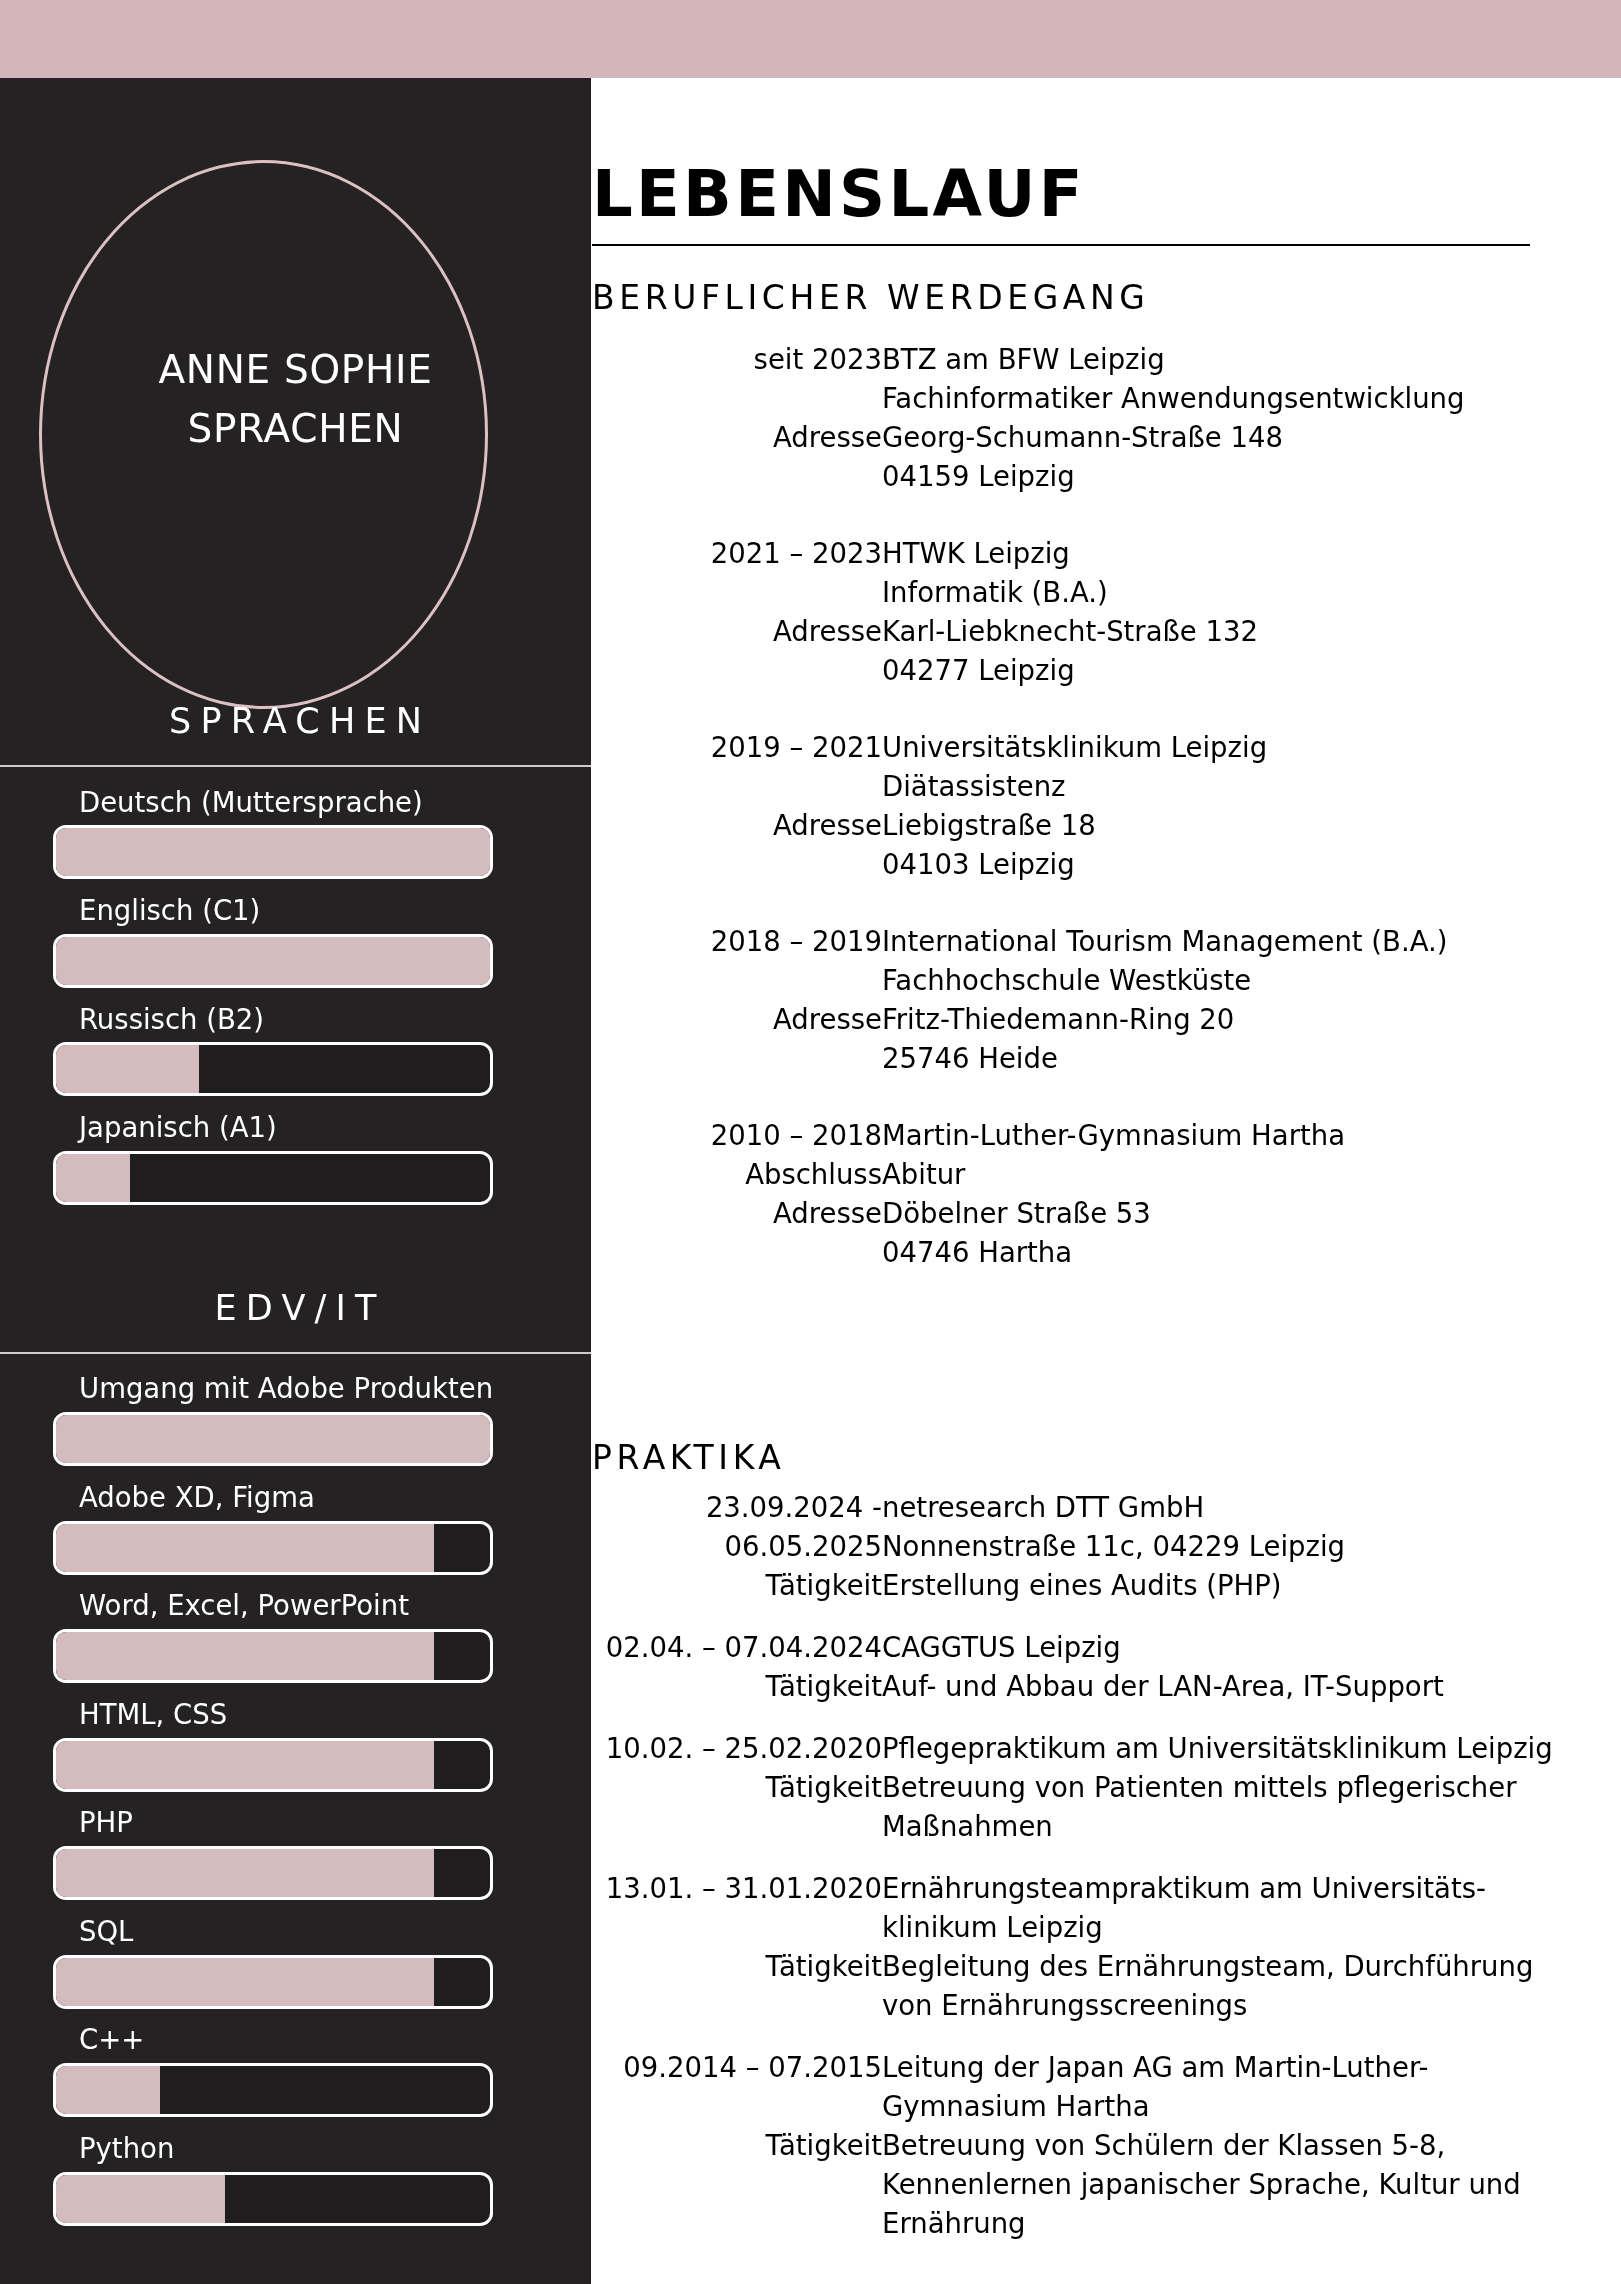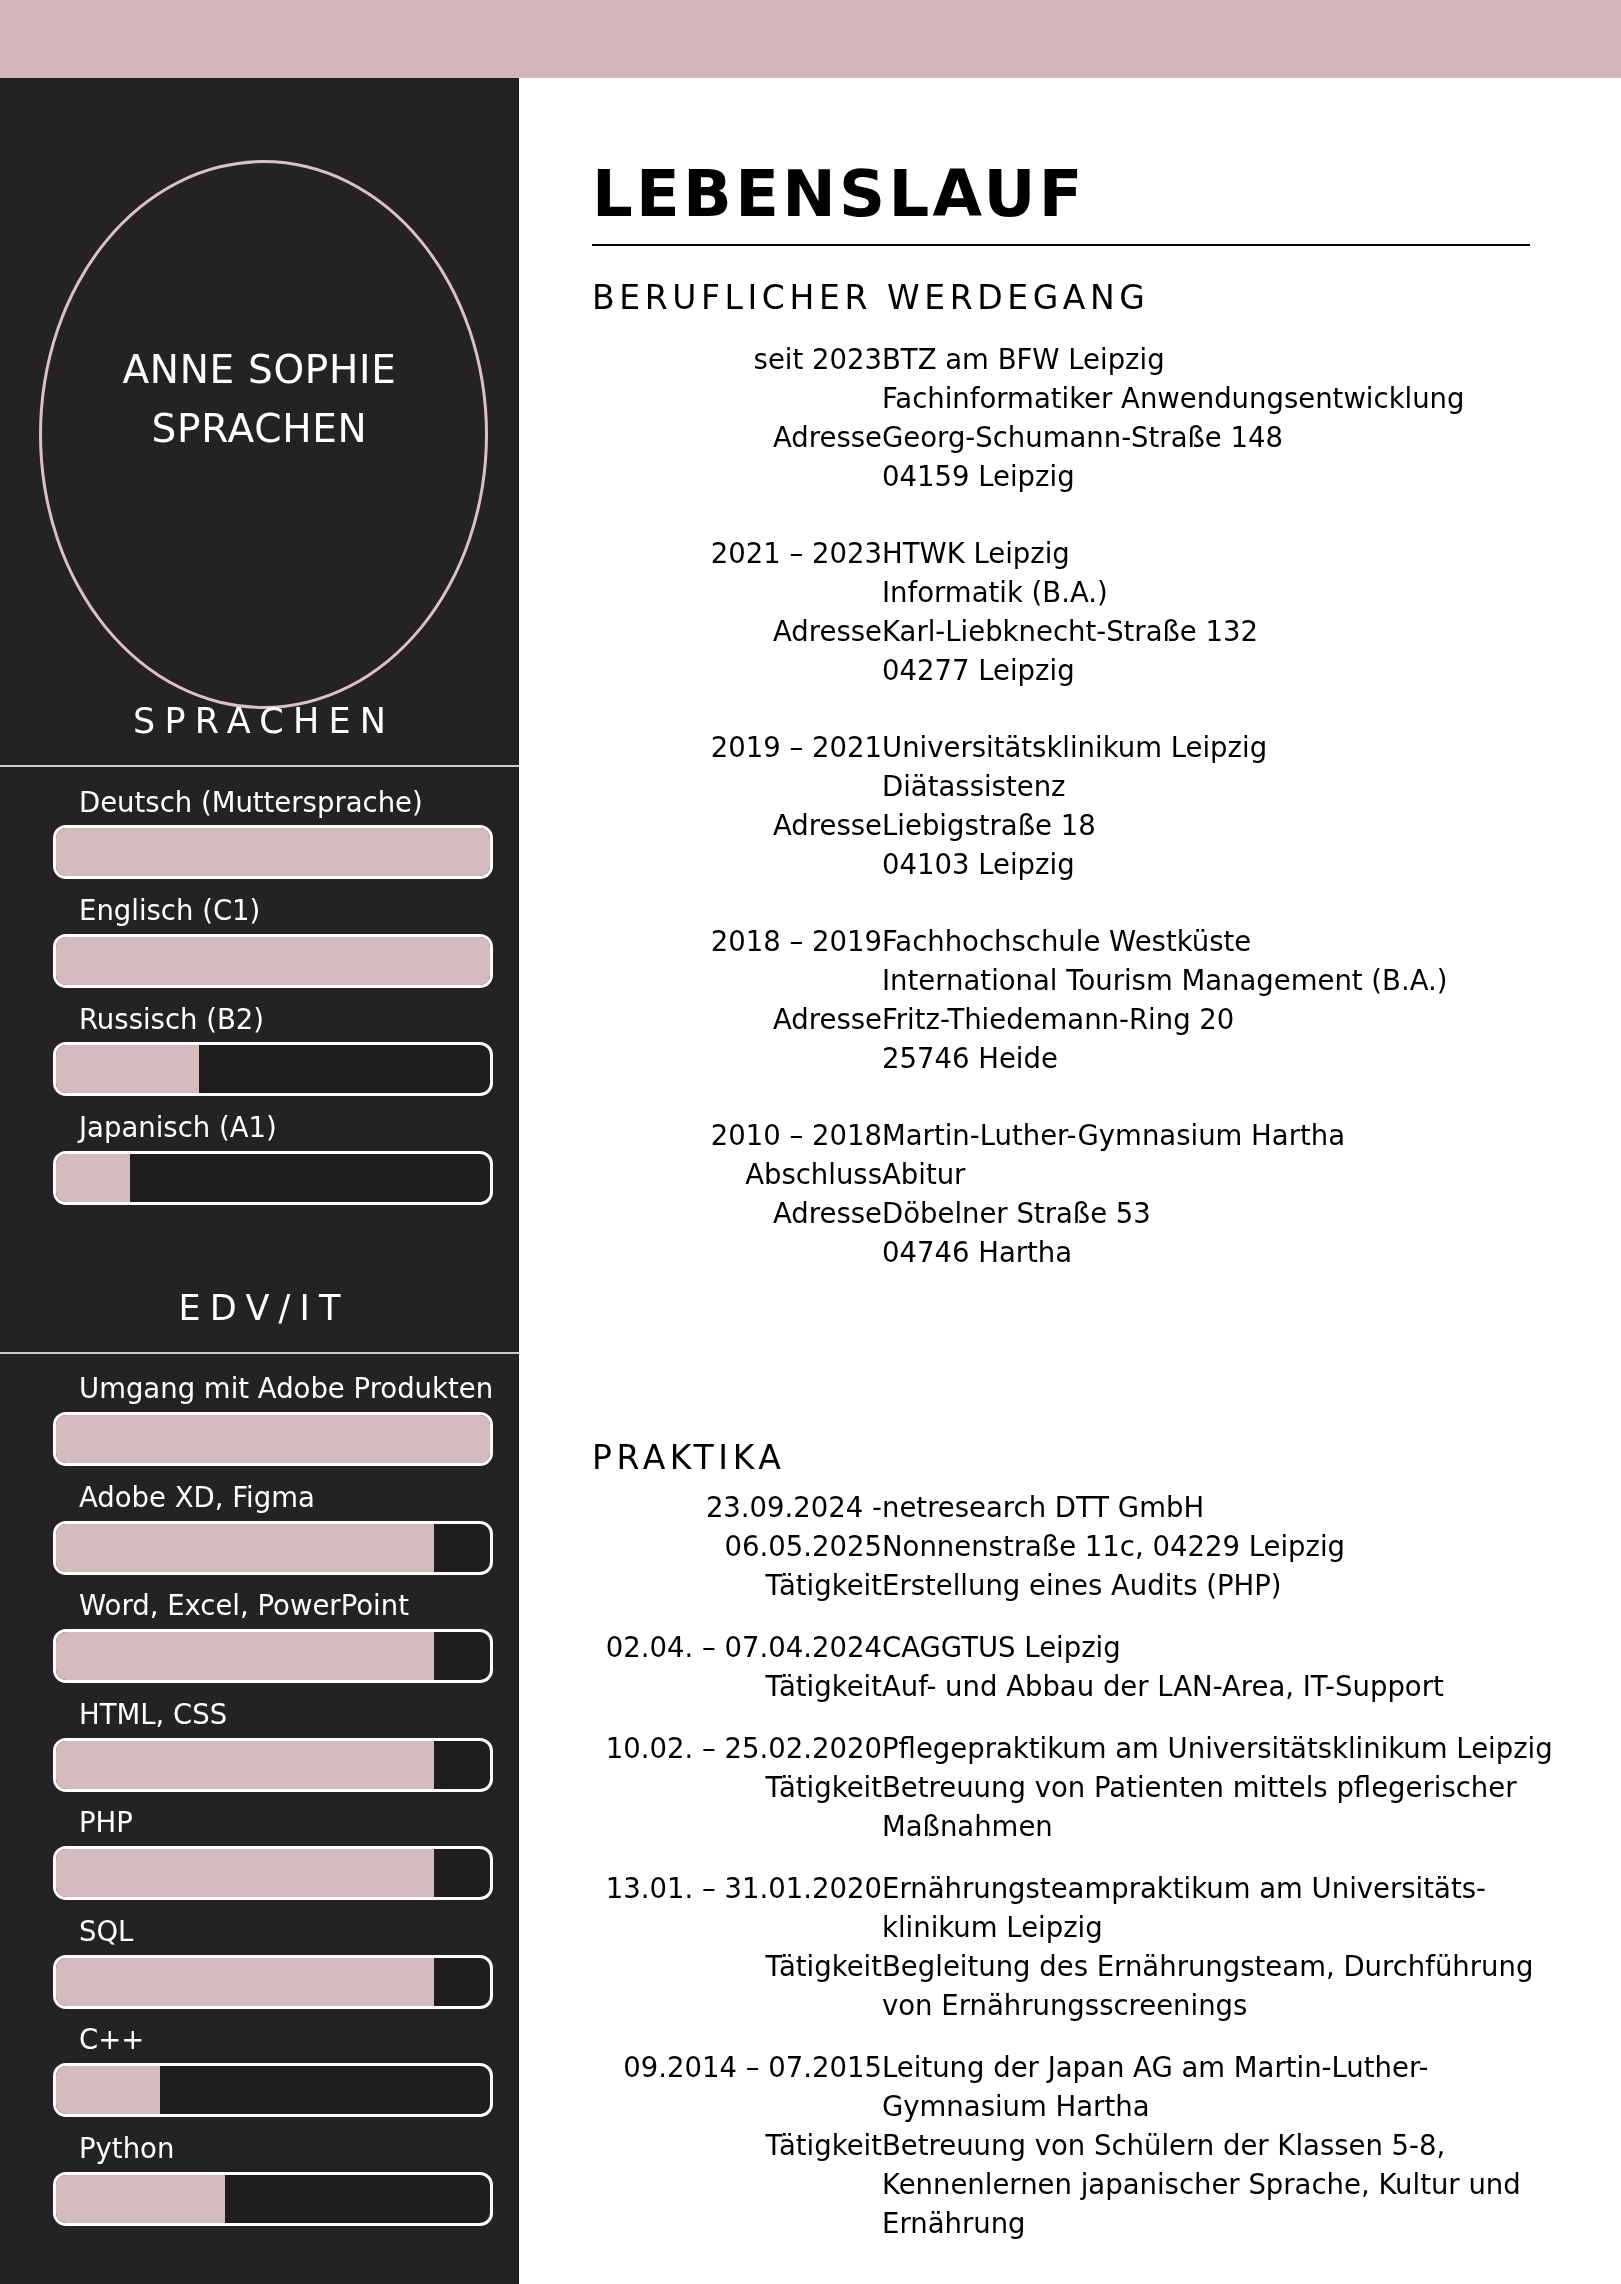--- a/index.html
+++ b/index.html
@@ -4,21 +4,21 @@
 <style>
   html,body{margin:0;padding:0;}
   body{
     width:1622px;height:2284px;position:relative;background:#ffffff;
     font-family:"DejaVu Sans","Liberation Sans",sans-serif;
     -webkit-font-smoothing:antialiased;overflow:hidden;
   }
   
   .topbar{position:absolute;left:0;top:0;width:1622px;height:78px;}
   
-  .sidebar{position:absolute;left:0;top:78px;width:519px;height:2206px;}
+  .sidebar{position:absolute;left:0;top:78px;width:591px;height:2206px;}
   .photo-circle{
     position:absolute;left:39px;top:82px;width:449px;height:549px;
     border-radius:50%;border:3.3px solid transparent;box-sizing:border-box;
   }
   .name{
     position:absolute;left:0;top:262px;width:100%;
     text-align:center;color:#ffffff;font-size:39px;line-height:59px;
     letter-spacing:0.7px;font-weight:400;
   }
   .sb-sections{position:relative;}
@@ -212,22 +212,22 @@
             <div class="row-values">
               <div class="vline">Liebigstraße 18</div>
               <div class="vline">04103 Leipzig</div>
             </div>
           </div>
         </div>
         <div class="entry">
           <div class="row">
             <div class="row-label">2018 – 2019</div>
             <div class="row-values">
+              <div class="vline">International Tourism Management (B.A.)</div>
               <div class="vline">Fachhochschule Westküste</div>
-              <div class="vline">International Tourism Management (B.A.)</div>
             </div>
           </div>
           <div class="row">
             <div class="row-label">Adresse</div>
             <div class="row-values">
               <div class="vline">Fritz-Thiedemann-Ring 20</div>
               <div class="vline">25746 Heide</div>
             </div>
           </div>
         </div>

